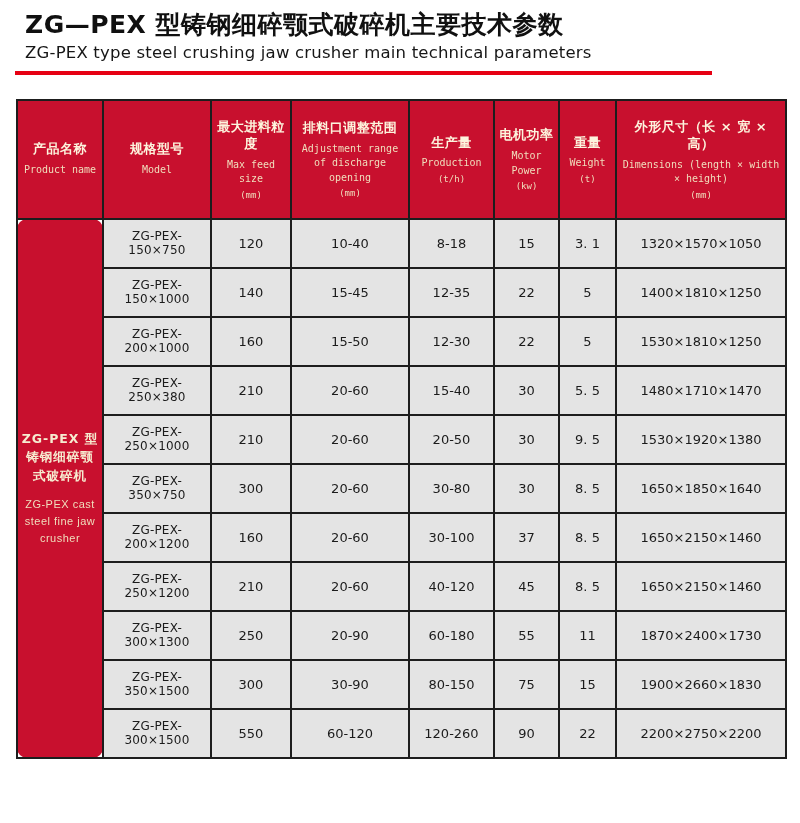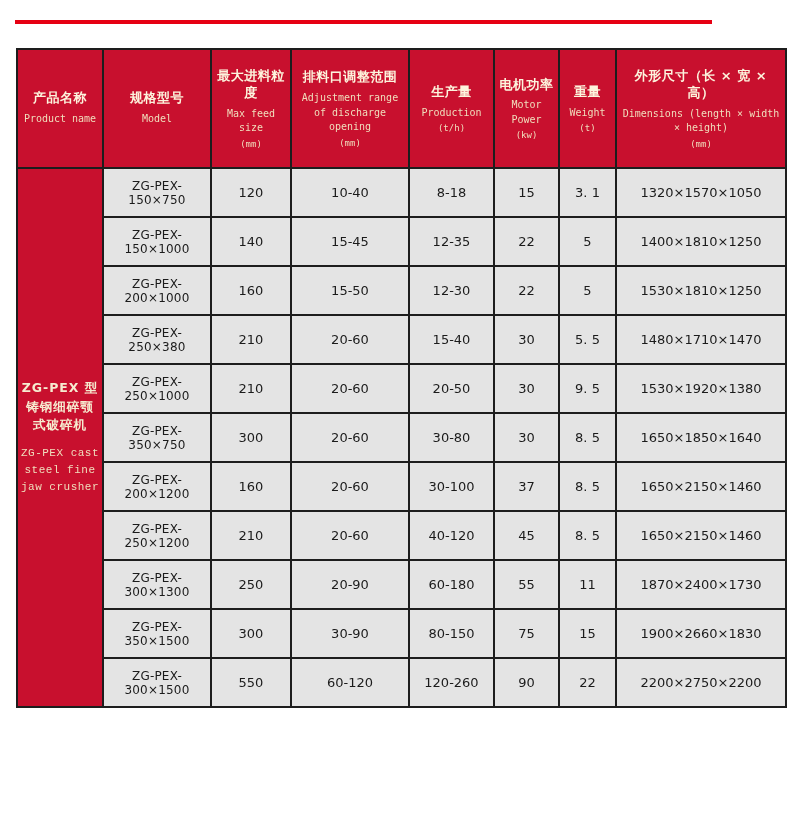--- a/index.html
+++ b/index.html
@@ -46,35 +46,37 @@
     font-size:10px;color:var(--head-en);line-height:1.45;
   }
   .h-unit{
     font-family:"DejaVu Sans Mono","Liberation Mono",monospace;
     font-size:9px;color:var(--head-en);margin-top:3px;
   }
   .spec tbody td{
     background:var(--cellbg);height:49px;font-size:13px;color:var(--ink);
   }
   .spec tbody td.col-model{font-size:12px;letter-spacing:0.2px;}
-  .spec td.product-cell{background:var(--accent);padding:0 2px;}
+  .spec td.product-cell{background:var(--accent);padding:0 2px;border-radius:10px;}
   .p-zh{
     font-size:12.5px;font-weight:bold;color:#f6ecd0;
     line-height:1.5;letter-spacing:1px;
   }
   .p-en{
-    font-family:Liberation Mono, monospace;
+    font-family:Liberation Sans, sans-serif;
     font-size:11px;color:var(--head-en);line-height:1.55;letter-spacing:0.5px;
     margin-top:10px;
   }
 </style>
 </head>
 <body>
 
 <header class="page-header">
+  <h1 class="title-zh">ZG—PEX 型铸钢细碎颚式破碎机主要技术参数</h1>
+  <h2 class="title-en">ZG-PEX type steel crushing jaw crusher main technical parameters</h2>
   <div class="rule"></div>
 </header>
 
 <table class="spec">
   <colgroup>
     <col style="width:86px">
       <col style="width:108px">
       <col style="width:80px">
       <col style="width:118px">
     <col style="width:85px">

